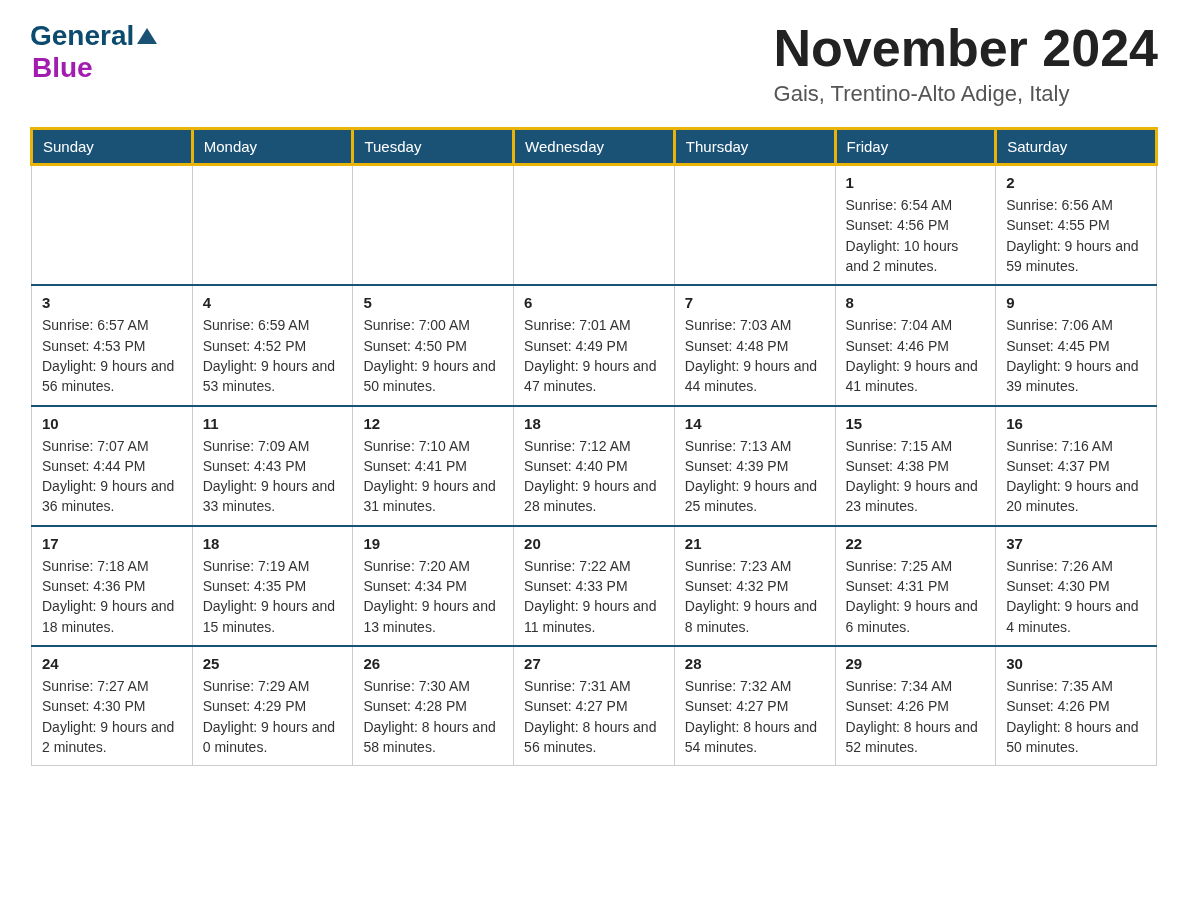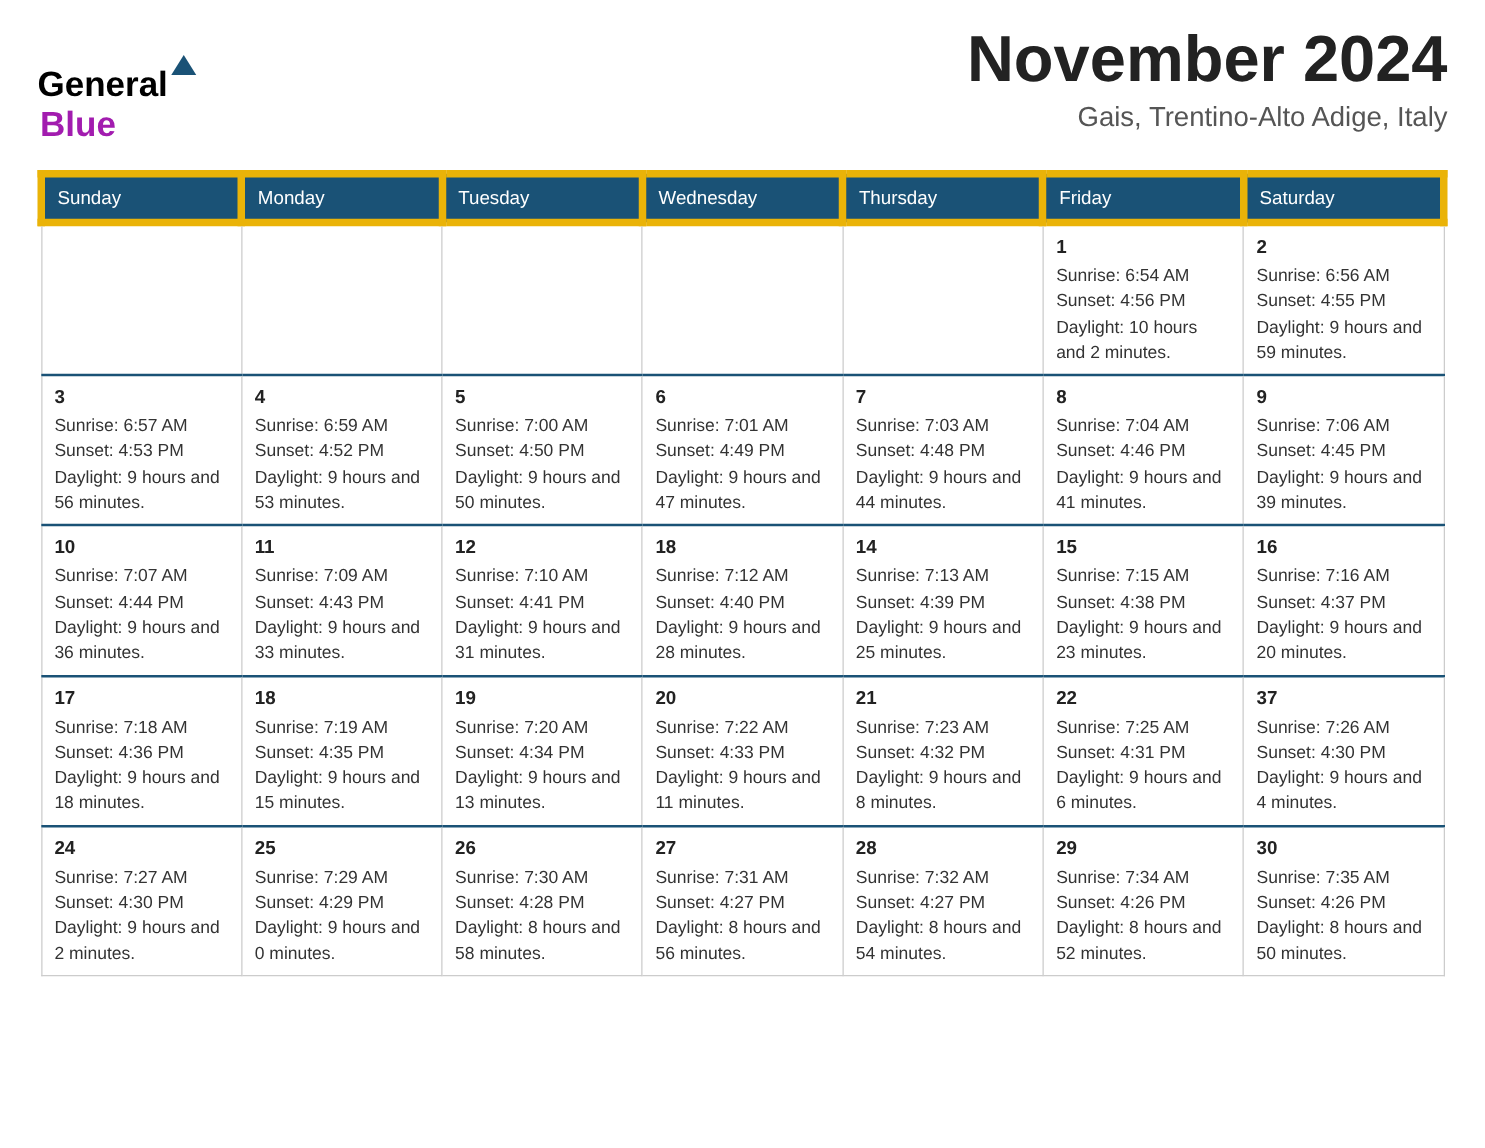--- a/index.html
+++ b/index.html
@@ -21,31 +21,30 @@
       flex-direction: column;
       align-items: flex-start;
     }
     .logo-text {
       display: flex;
       align-items: center;
     }
     .logo-general {
       font-size: 28px;
       font-weight: bold;
-      color: #000000;
-      margin-top: 32px;
+      color: #0c4a6e;
     }
     .logo-blue {
       font-size: 28px;
       font-weight: bold;
       color: #a21caf;
       margin-left: 2px;
     }
     .title-area {
-      text-align: right;
+      text-align: left;
     }
     .month-title {
       font-size: 52px;
       font-weight: bold;
       color: #222;
       line-height: 1.1;
     }
     .location-title {
       font-size: 22px;
       color: #555;
@@ -56,21 +55,21 @@
       border-collapse: collapse;
       table-layout: fixed;
     }
     .calendar-table th {
       background-color: #1a5276;
       color: #fff;
       padding: 8px 10px;
       font-size: 15px;
       font-weight: normal;
       text-align: left;
-      border: 6px solid #eab308;
+      border: 3px solid #eab308;
     }
     .calendar-table td {
       vertical-align: top;
       padding: 8px 10px;
       border: 1px solid #ccc;
       height: 110px;
       font-size: 13px;
       color: #333;
     }
     .day-number {

